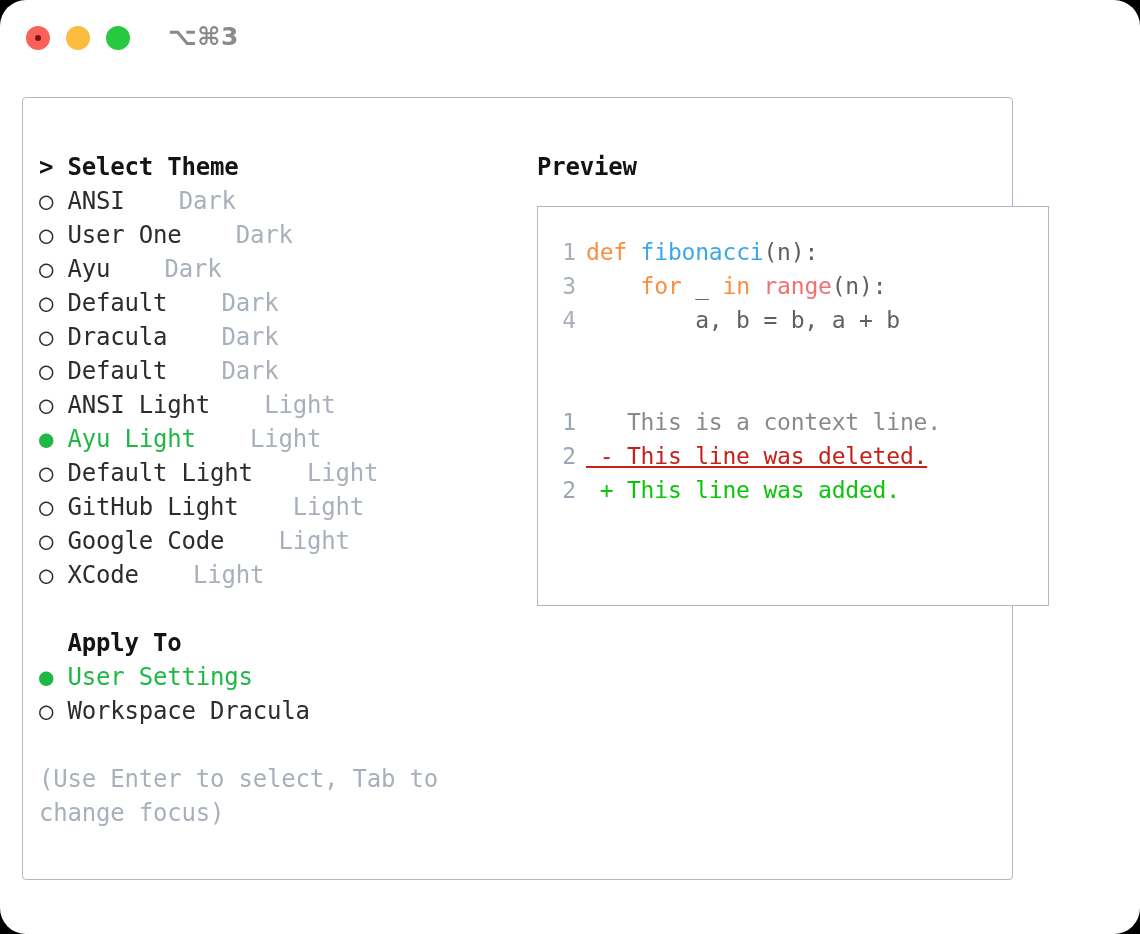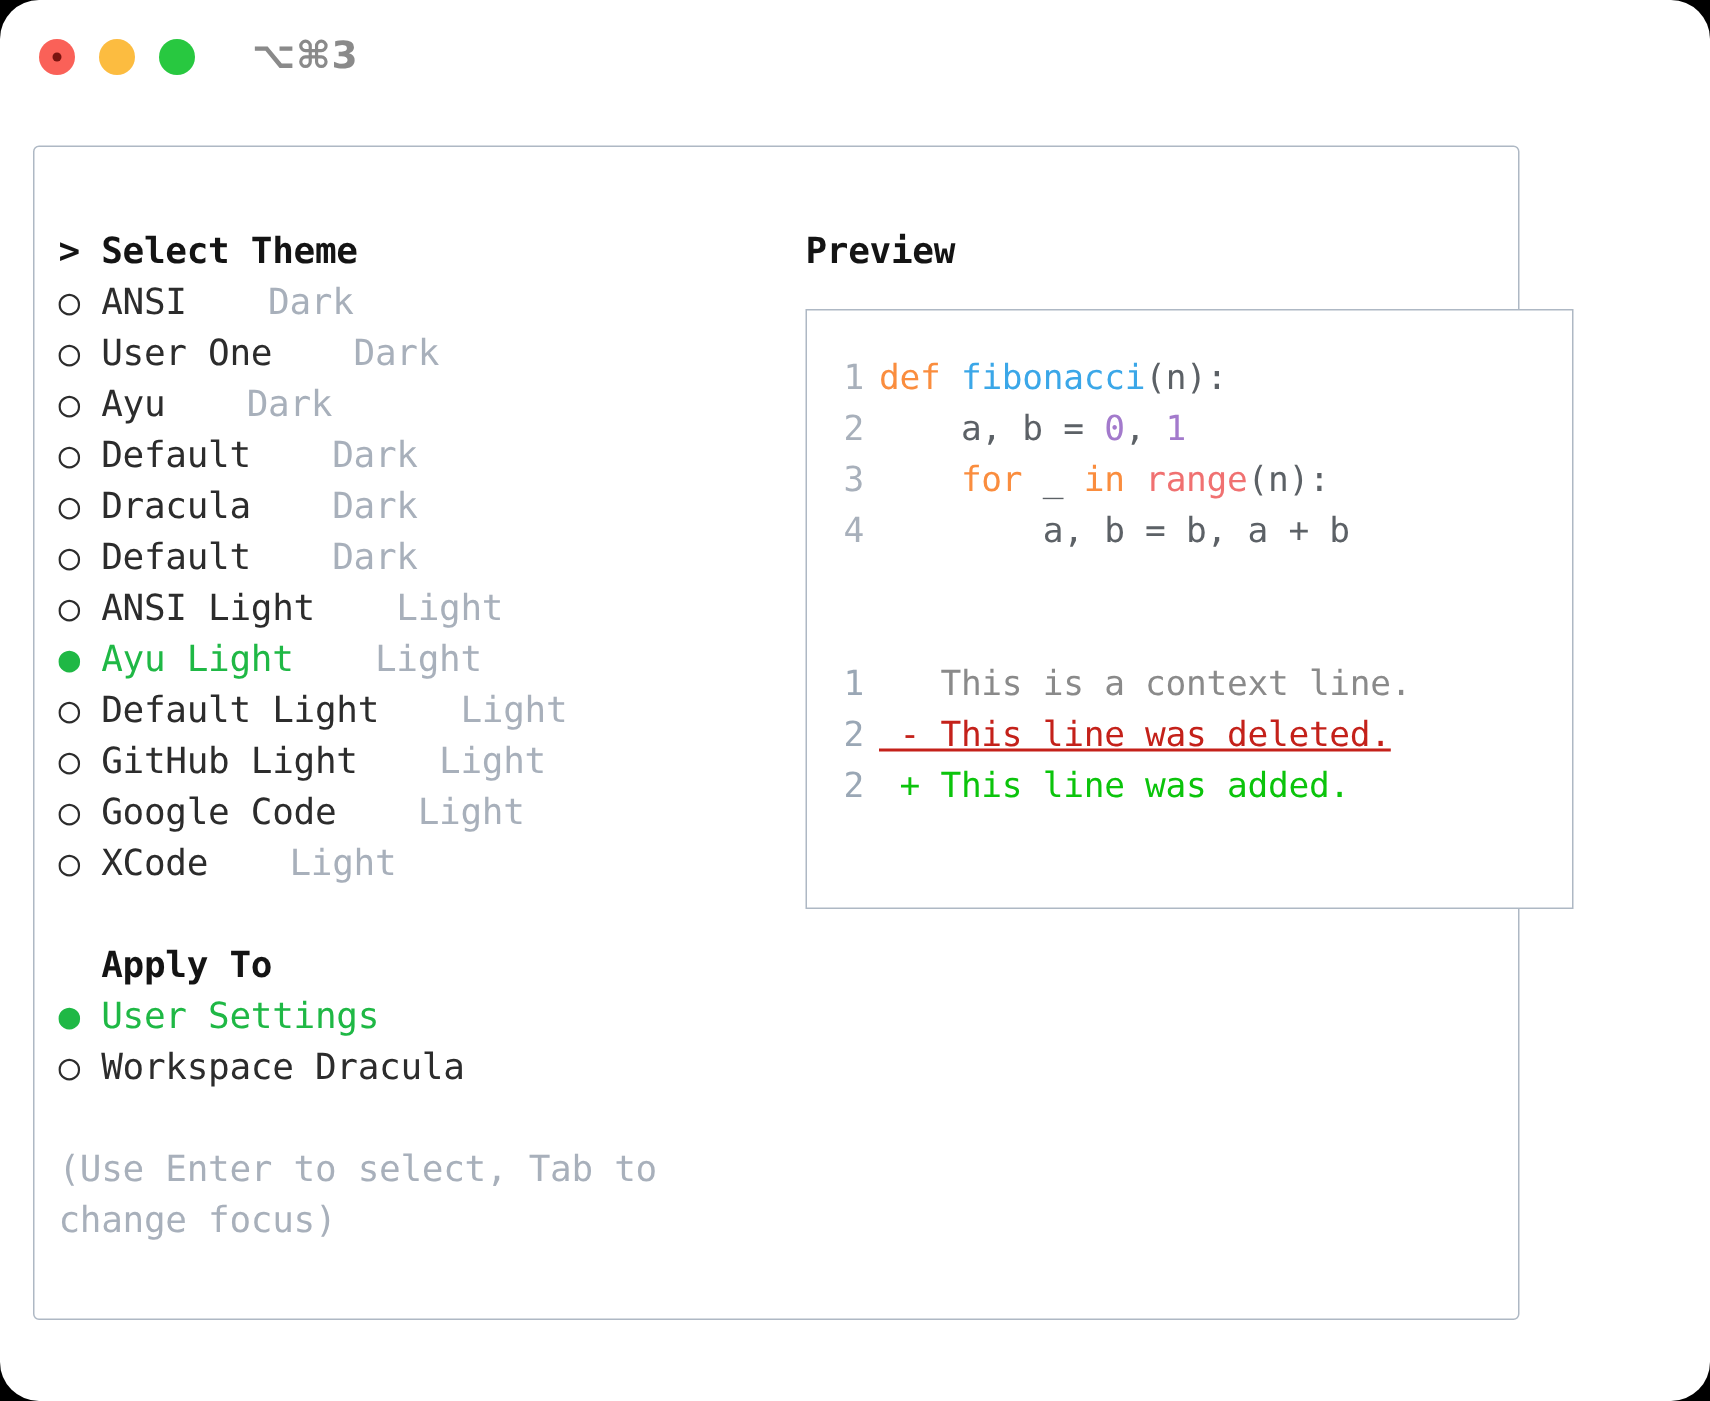--- a/index.html
+++ b/index.html
@@ -215,21 +215,20 @@
         </div>
 
       <div id="hint">(Use Enter to select, Tab to change focus)</div>
     </div>
 
     <div id="right-col">
       <div id="preview-title">Preview</div>
       <div id="preview-box">
         <div id="code-block">
             <div class="code-line"><span class="lno">1</span><span class="tok-kw">def</span><span class="tok-plain"> </span><span class="tok-fn">fibonacci</span><span class="tok-plain">(n):</span></div>
-            <div class="code-line"><span class="lno">2</span><span class="tok-plain">    a, b = </span><span class="tok-num">0</span><span class="tok-plain">, </span><span class="tok-num">1</span></div>
             <div class="code-line"><span class="lno">3</span><span class="tok-plain">    </span><span class="tok-kw">for</span><span class="tok-plain"> _ </span><span class="tok-kw">in</span><span class="tok-plain"> </span><span class="tok-call">range</span><span class="tok-plain">(n):</span></div>
             <div class="code-line"><span class="lno">4</span><span class="tok-plain">        a, b = b, a + b</span></div>
           </div>
         <div class="blank-line"></div>
         <div class="blank-line"></div>
         <div id="diff-block">
             <div class="code-line"><span class="lno lno-diff">1</span><span class="diff-ctx">   This is a context line.</span></div>
             <div class="code-line"><span class="lno lno-diff">2</span><span class="diff-del"> - This line was deleted.</span></div>
             <div class="code-line"><span class="lno lno-diff">2</span><span class="diff-add"> + This line was added.</span></div>
           </div>

